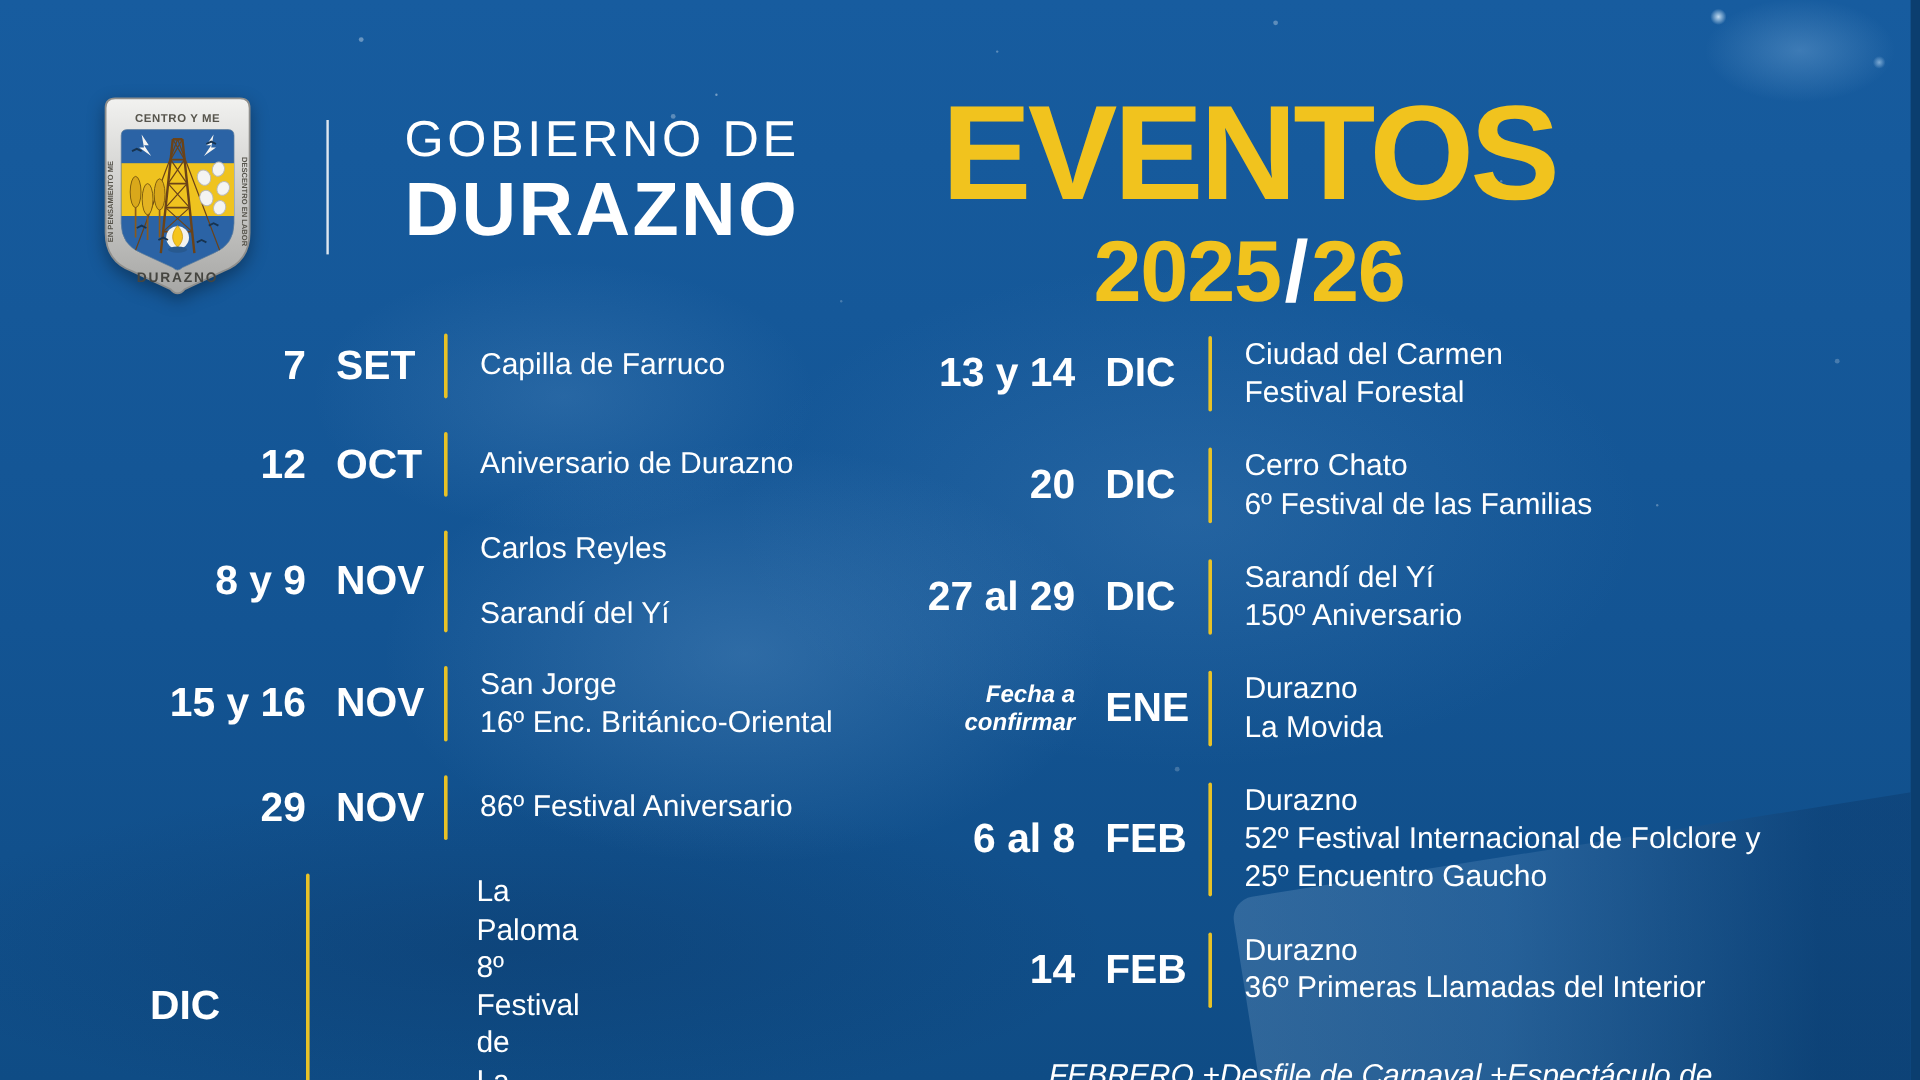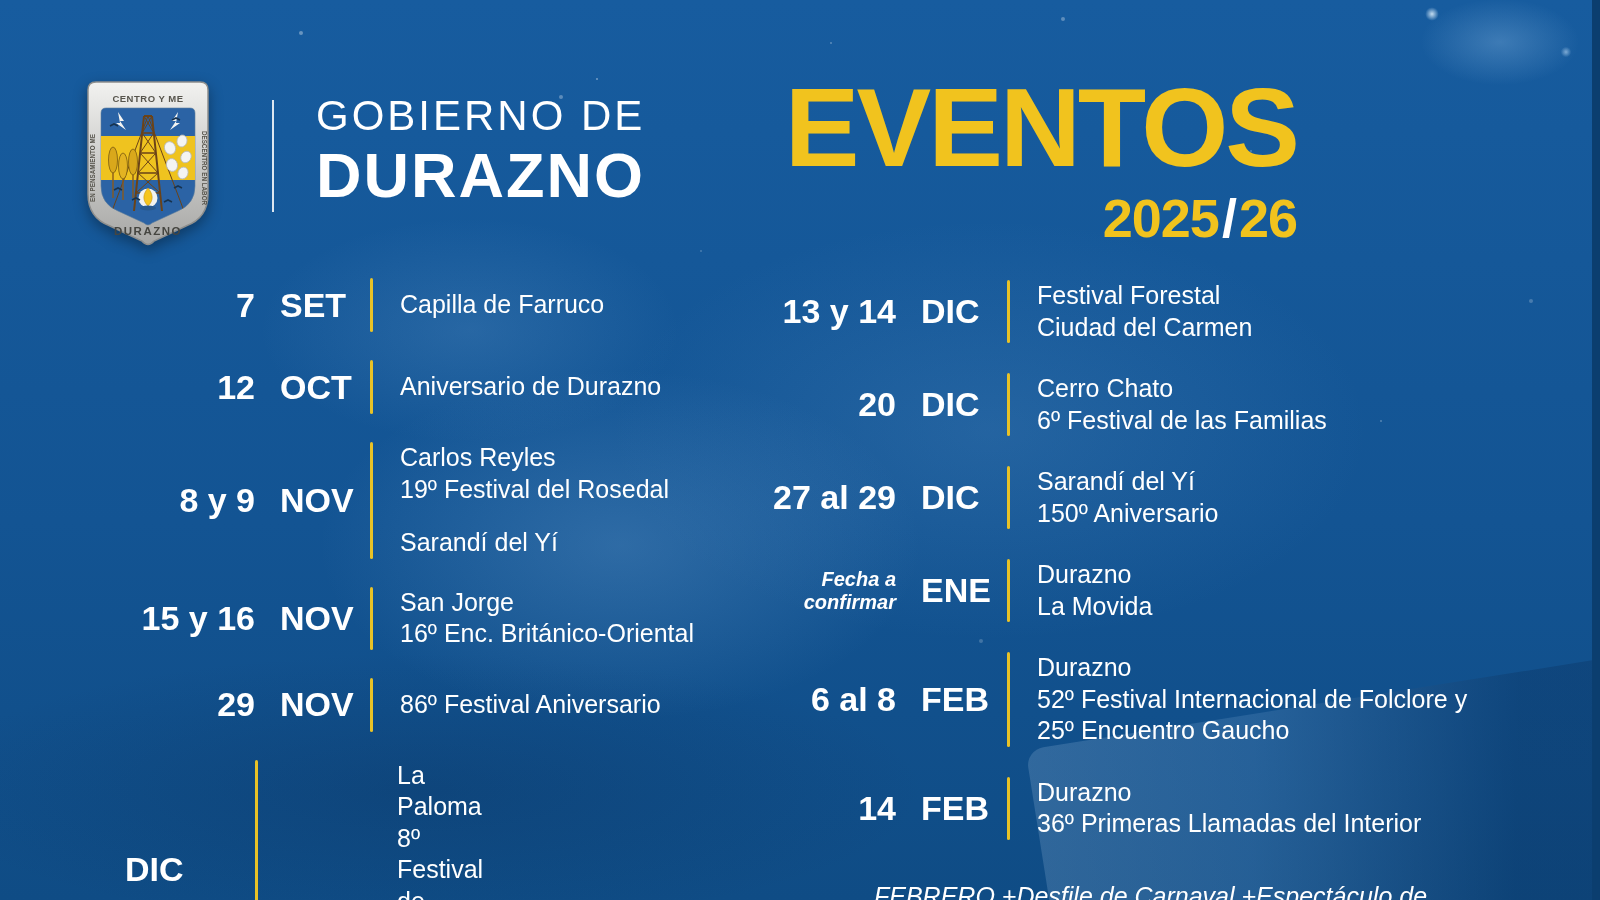--- a/index.html
+++ b/index.html
@@ -34,26 +34,26 @@
     position:absolute; right:-70px; bottom:-60px; width:620px; height:260px;
     transform:rotate(-9deg);
     background:linear-gradient(100deg, rgba(190,215,240,.25) 0%, rgba(120,165,210,.28) 35%, rgba(8,40,80,.35) 75%);
     border-radius:18px; opacity:.75;
   }
 
   
   .crest-wrap { position:absolute; left:82px; top:78px; }
   .crest-wrap svg { filter:drop-shadow(0 5px 7px rgba(0,0,0,.35)); }
   .brand-divider { position:absolute; left:272px; top:100px; width:2px; height:112px; background:rgba(255,255,255,.85); }
-  .brand-text { position:absolute; left:316px; top:94px; }
+  .brand-text { position:absolute; left:337px; top:94px; }
   .org1 { font-size:42px; font-weight:400; letter-spacing:3px; color:#ffffff; line-height:1.05; }
   .org2 { font-size:63px; font-weight:700; letter-spacing:2px; color:#ffffff; line-height:1.0; margin-top:6px; }
   .title-block { position:absolute; top:72px; right:295px; text-align:right; }
   .title-main { font-size:112px; font-weight:700; letter-spacing:-3px; line-height:1.0; color:#F1C31E; }
-  .title-season { font-size:54px; font-weight:700; letter-spacing:-1px; line-height:1.0; margin-top:7px; color:#F1C31E; }
+  .title-season { font-size:72px; font-weight:700; letter-spacing:-1px; line-height:1.0; margin-top:7px; color:#F1C31E;text-align:center; }
   .title-season .sep { color:#ffffff; padding:0 3px; }
 
   
   .events-col { position:absolute; display:flex; flex-direction:column; }
   .col-left  { left:100px; top:278px; width:645px; gap:28px; }
   .col-right { left:768px; top:280px; width:720px; gap:30px; }
   .event-row { display:grid; align-items:center; }
   .col-left  .event-row { grid-template-columns:155px 115px 3px 1fr; }
   .col-right .event-row { grid-template-columns:128px 111px 3px 1fr; }
   .date-num   { text-align:right; font-size:34px; font-weight:700; white-space:nowrap; }
@@ -172,21 +172,20 @@
           </div>
         </div>
       </div>
       <div class="event-row">
         <div class="date-num">8 y 9</div>
         <div class="date-month">NOV</div>
         <div class="event-divider"></div>
         <div class="entries">
           <div class="entry">
             <div class="entry-line">Carlos Reyles</div>
-            <div class="entry-line">19º Festival del Rosedal</div>
           </div>
           <div class="entry">
             <div class="entry-line">Sarandí del Yí</div>
           </div>
         </div>
       </div>
       <div class="event-row">
         <div class="date-num">15 y 16</div>
         <div class="date-month">NOV</div>
         <div class="event-divider"></div>
@@ -219,22 +218,22 @@
       </div>
     </div>
   <div class="events-col col-right">
 
   <div class="event-row">
         <div class="date-num">13 y 14</div>
         <div class="date-month">DIC</div>
         <div class="event-divider"></div>
         <div class="entries">
           <div class="entry">
+            <div class="entry-line">Ciudad del Carmen</div>
             <div class="entry-line">Festival Forestal</div>
-            <div class="entry-line">Ciudad del Carmen</div>
           </div>
         </div>
       </div>
       <div class="event-row">
         <div class="date-num">20</div>
         <div class="date-month">DIC</div>
         <div class="event-divider"></div>
         <div class="entries">
           <div class="entry">
             <div class="entry-line">Cerro Chato</div>

